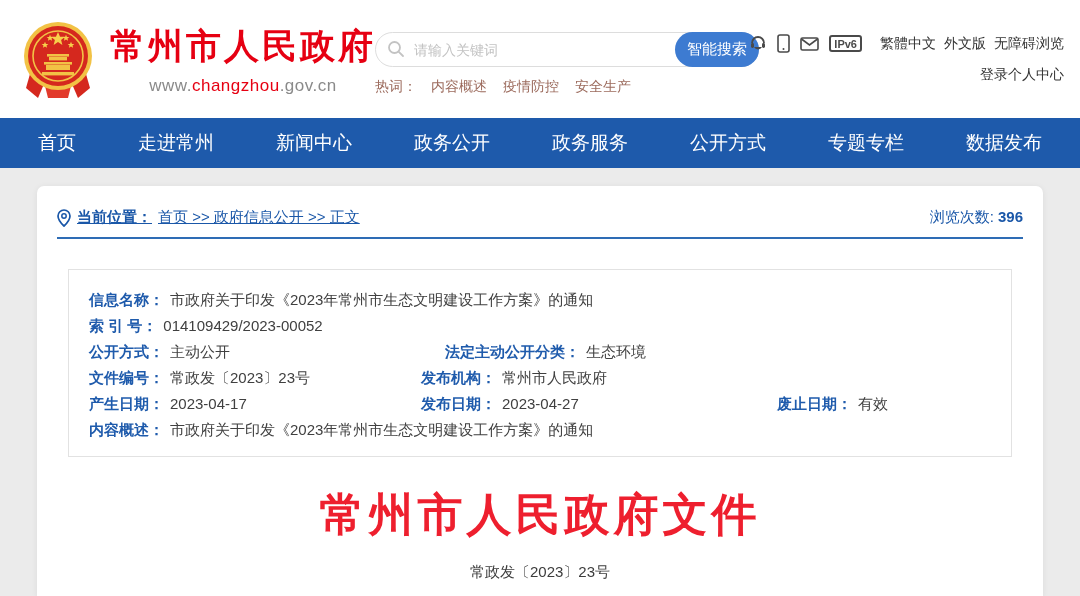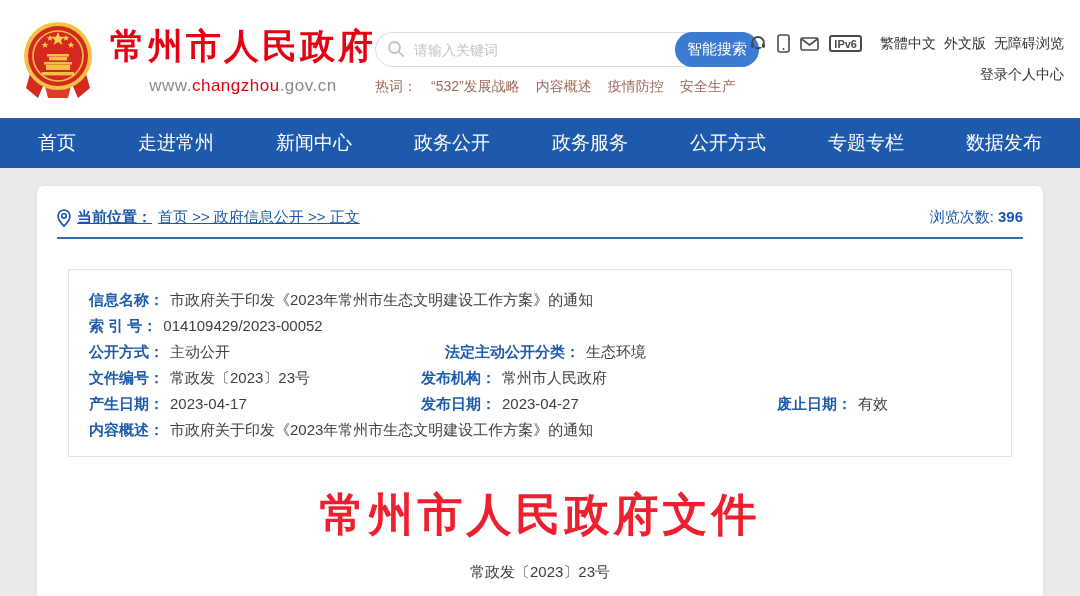--- a/index.html
+++ b/index.html
@@ -137,21 +137,20 @@
     <div class="search-pill">
       <svg class="search-icon" viewBox="0 0 18 18">
         <circle cx="7.5" cy="7.5" r="5.5" fill="none" stroke="#c3c3c3" stroke-width="1.8"></circle>
         <line x1="11.8" y1="11.8" x2="16" y2="16" stroke="#c3c3c3" stroke-width="1.8" stroke-linecap="round"></line>
       </svg>
       <input class="search-input" type="text" placeholder="请输入关键词" style="">
       <button class="search-btn">智能搜索</button>
     </div>
     <div class="hotwords">
       <span class="hw-label">热词：</span>
-      <span class="hw-item">“532”发展战略</span>
       <span class="hw-item">内容概述</span>
       <span class="hw-item">疫情防控</span>
       <span class="hw-item">安全生产</span>
     </div>
   </div>
 
   <div class="top-right">
     <div class="tr-row1">
       <span class="tr-icon">
         <svg width="18" height="18" viewBox="0 0 18 18">

